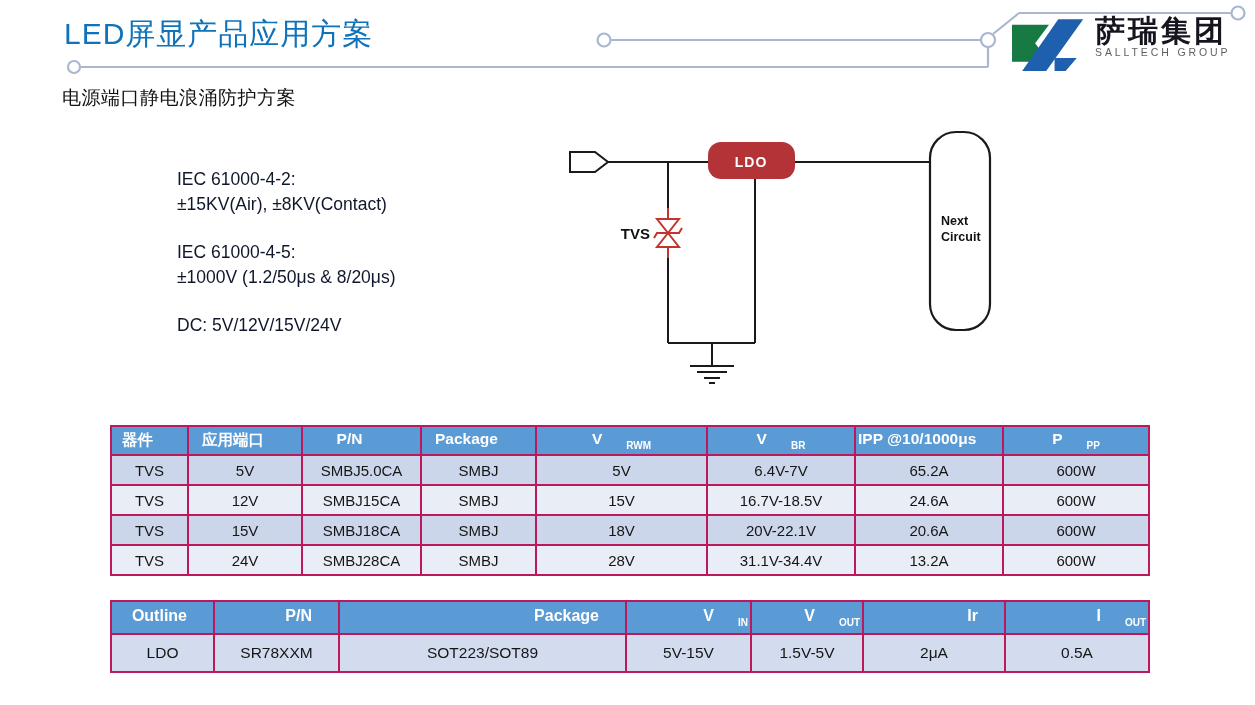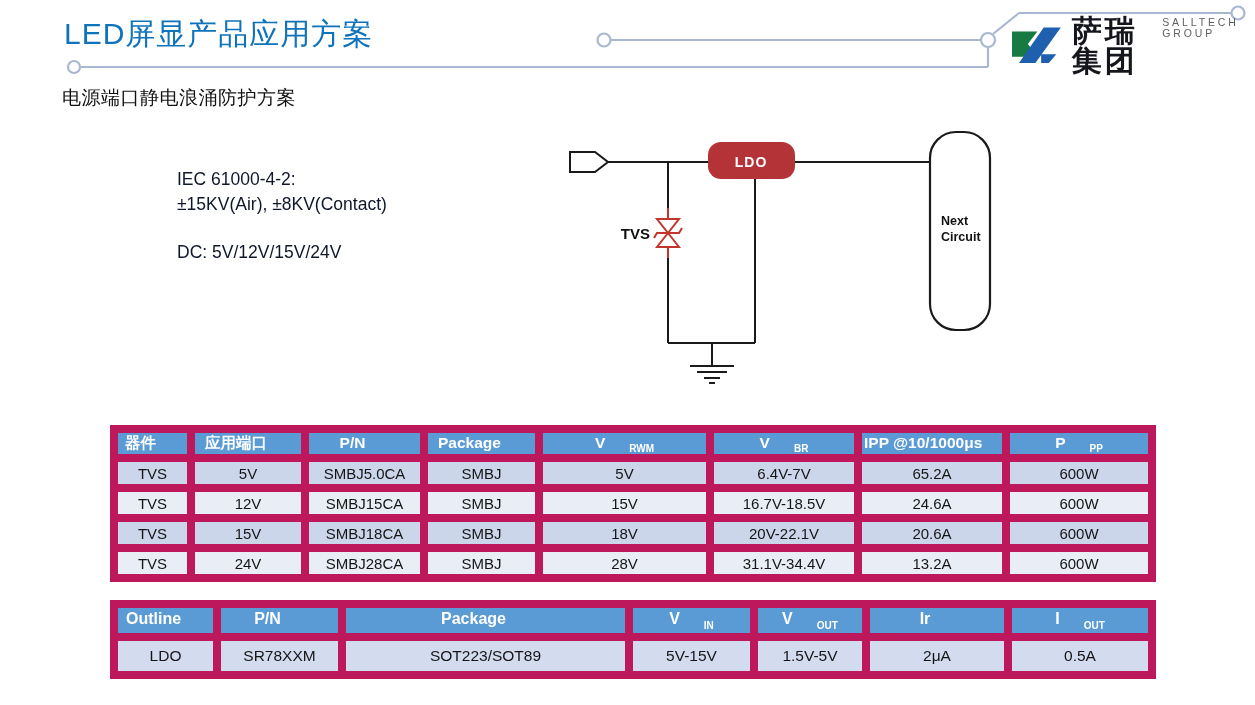--- a/index.html
+++ b/index.html
@@ -30,44 +30,44 @@
   .subtitle{
     left:62px;top:85px;font-size:19px;font-weight:normal;color:#111;
     letter-spacing:0.5px;
   }
 
   .trace-svg{left:0;top:0;}
   .trace-svg line, .trace-svg polyline{stroke:var(--trace);stroke-width:2.2;fill:none;}
   .trace-svg circle{stroke:var(--trace);stroke-width:2.2;fill:#fff;}
 
   .logo{left:1012px;top:16px;display:flex;align-items:flex-start;gap:9px;}
-  .logo-text{display:flex;flex-direction:row;line-height:1;}
+  .logo-text{display:flex;flex-direction:column;line-height:1;}
   .logo-cn{font-size:30px;font-weight:bold;color:#15151d;letter-spacing:3px;}
   .logo-en{font-size:10.5px;color:#5f5f5f;letter-spacing:2.9px;margin-top:1px;}
 
   .specs{left:177px;top:167px;font-size:17.5px;line-height:25px;color:#0f172a;}
   .specs .group{margin-bottom:23px;}
 
   .circuit-svg{left:550px;top:118px;}
   .wire{stroke:#1a1a1a;stroke-width:2;fill:none;}
   .wire-red{stroke:var(--tvs_red);stroke-width:2;fill:none;}
   .tvs-tri{fill:#fff;stroke:var(--tvs_red);stroke-width:2;}
   .blk-label{font-family:"Liberation Sans",sans-serif;font-weight:bold;}
 
   table{border-collapse:collapse;table-layout:fixed;}
   .data-table{position:absolute;left:110px;width:1038px;}
   .tvs-table{top:425px;}
   .ldo-table{top:600px;}
-  th,td{border:8px solid #be185d;text-align:center;vertical-align:middle;padding:0 2px;overflow:hidden;}
+  th,td{border:2px solid #be185d;text-align:center;vertical-align:middle;padding:0 2px;overflow:hidden;}
   th{background:var(--header_blue);color:#ffffff;font-weight:bold;font-size:15.5px;height:29px;}
   td{font-size:15px;color:#151515;}
   .tvs-table td{height:30px;}
   .tvs-table tbody tr:nth-child(odd) td{background:var(--row_dark);}
   .tvs-table tbody tr:nth-child(even) td{background:var(--row_light);}
-  .ldo-table th{height:33px;font-size:16px;}
+  .ldo-table th{height:33px;font-size:16px;text-align:right;}
   .ldo-table td{height:38px;background:var(--row_mid);font-size:15.5px;}
   th sub, td sub{font-size:10px;font-weight:bold;padding-left:24px;}
 </style>
 </head>
 <body>
 
 <svg class="abs trace-svg" width="1255" height="95" viewBox="0 0 1255 95">
   <line x1="81" y1="67" x2="988" y2="67"></line>
   <line x1="988" y1="67" x2="988" y2="46"></line>
   <line x1="611" y1="40" x2="981" y2="40"></line>
@@ -92,20 +92,24 @@
     <span class="logo-en">SALLTECH GROUP</span>
   </div>
 </div>
 
 <div class="abs subtitle">电源端口静电浪涌防护方案</div>
 
 <div class="abs specs">
   <div class="group">
     <div>IEC 61000-4-2:</div>
     <div>±15KV(Air), ±8KV(Contact)</div>
+  </div>
+  <div class="group">
+    <div>IEC 61000-4-5:</div>
+    <div>±1000V  (1.2/50μs &amp; 8/20μs)</div>
   </div>
   <div class="group">
     <div>DC:  5V/12V/15V/24V</div>
   </div>
 </div>
 
 <svg class="abs circuit-svg" width="460" height="285" viewBox="550 118 460 285">
 
   <path d="M570,152 L595,152 L608,162 L595,172 L570,172 Z" fill="#fff" stroke="#1a1a1a" stroke-width="2"></path>
 

